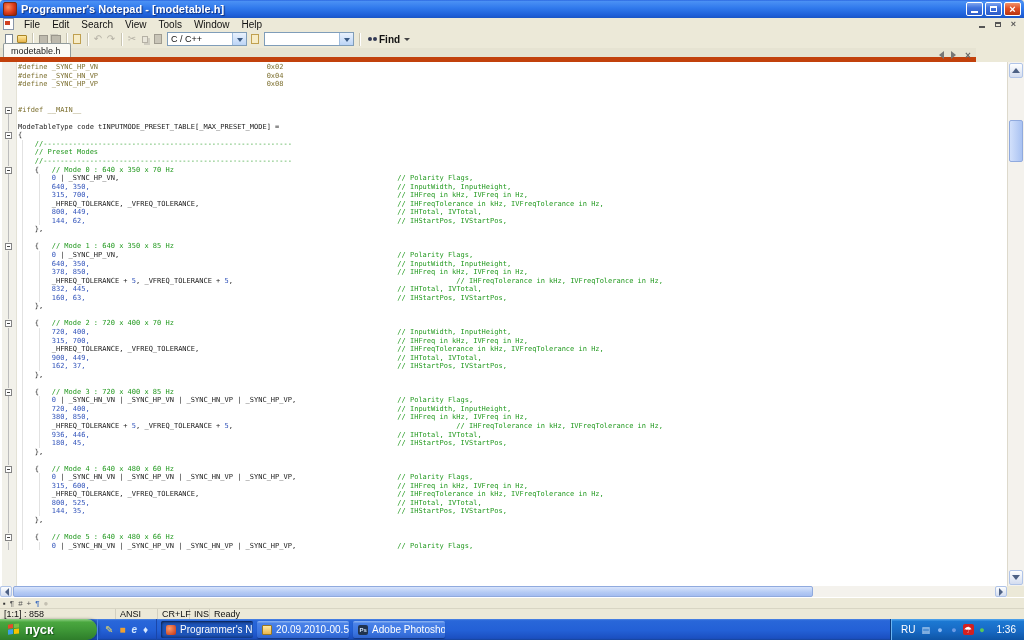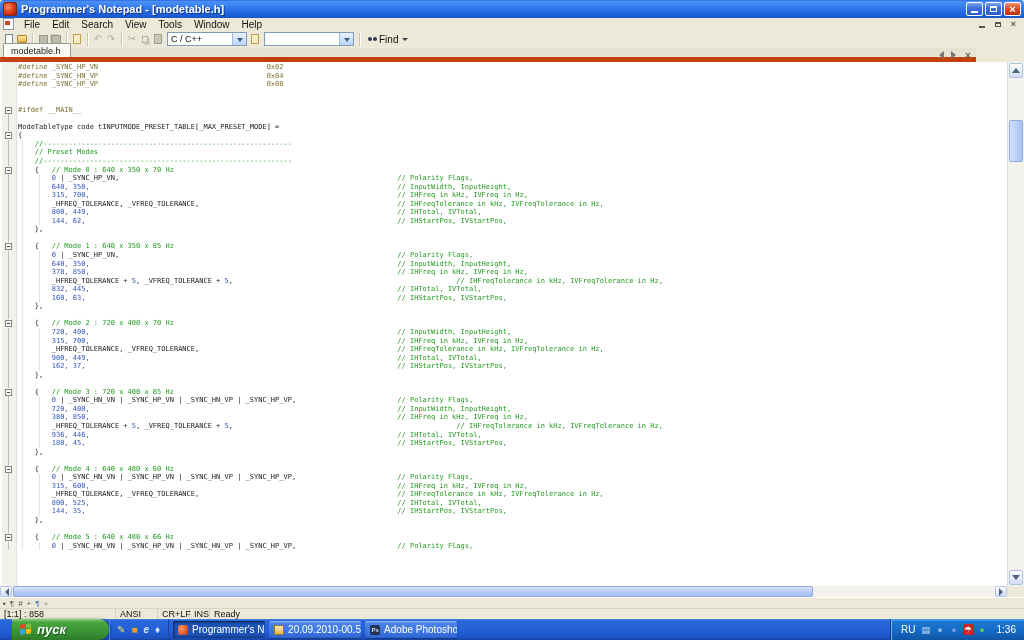--- a/index.html
+++ b/index.html
@@ -43,21 +43,21 @@
   .i-page2{width:8px;height:10px;background:#f7ecc6;border:1px solid #c0a050;box-sizing:border-box;}
   .i-undo,.i-redo,.i-cut{font-size:10px;line-height:10px;color:#b5b1a5;}
   .i-copy{width:6px;height:7px;background:#e9e6da;border:1px solid #b5b1a5;box-shadow:2px 2px 0 0 #cfccc0;box-sizing:border-box;}
   .i-paste{width:8px;height:10px;background:#c9c5b8;border:1px solid #a09c90;box-sizing:border-box;}
   .combo{height:14px;background:#fff;border:1px solid #7f9db9;display:flex;align-items:center;
     font-size:9px;color:#111;padding-left:3px;box-sizing:border-box;margin:0 2px;justify-content:space-between;}
   .combo .cbtn{margin-left:auto;width:13px;height:12px;background:linear-gradient(#eaf2fd,#bcd4f6);
     border-left:1px solid #9ebcdd;display:flex;align-items:center;justify-content:center;}
   .arr-d{width:0;height:0;border:3px solid transparent;border-top:4px solid #3a5a84;margin-top:4px;}
   .binoc{width:4px;height:4px;border-radius:50%;background:#333a55;box-shadow:5px 0 0 #333a55;margin:0 7px 0 4px;}
-  #find-label{font-size:10px;color:#111;margin-right:4px;}
+  #find-label{font-size:10px;color:#111;margin-right:4px;font-weight:bold;}
   .arr-s{width:0;height:0;border:3px solid transparent;border-top:3px solid #444;margin-top:3px;}
   
   #tabbar{position:absolute;left:0;top:48px;width:976px;height:14px;background:#e6e3d2;
     border-bottom:5px solid #c2410c;box-sizing:border-box;}
   .tab{position:absolute;left:3px;bottom:0;height:13px;background:#fbfaf5;border:1px solid #919b9c;border-bottom:none;
     border-radius:2px 2px 0 0;font-size:9px;color:#222;display:flex;align-items:center;padding:0 9px 0 7px;}
   .tabnav{position:absolute;right:3px;top:2px;display:flex;gap:4px;align-items:center;}
   .tn{width:10px;height:10px;display:flex;align-items:center;justify-content:center;}
   .tri-l{width:0;height:0;border:4px solid transparent;border-right:5px solid #777;margin-right:2px;}
   .tri-r{width:0;height:0;border:4px solid transparent;border-left:5px solid #777;margin-left:2px;}
@@ -96,23 +96,23 @@
     display:flex;align-items:center;gap:4px;padding-left:3px;box-sizing:border-box;}
   .mico{font-size:8px;line-height:9px;}
   #statusbar{position:absolute;left:0;top:608px;width:1024px;height:11px;background:#ece9d8;
     display:flex;align-items:center;font-size:9px;color:#111;border-top:1px solid #d8d5c4;box-sizing:border-box;}
   .sf{height:100%;display:flex;align-items:center;padding-left:4px;border-right:1px solid #d2cfc0;box-sizing:border-box;}
   .sf1{width:116px;} .sf2{width:42px;} .sf3{width:32px;} .sf4{width:20px;} .sf5{border-right:none;flex:1;}
   
   #taskbar{position:absolute;left:0;top:619px;width:1024px;height:21px;display:flex;align-items:center;
     background:linear-gradient(180deg,#5087e5 0%,#2967d9 8%,#2360d6 55%,#1b4fc0 92%,#164398 100%);}
   #startbtn{width:97px;height:21px;border-radius:0 10px 10px 0;display:flex;align-items:center;gap:5px;
-    padding-left:8px;box-sizing:border-box;color:#fff;font-style:italic;font-weight:bold;font-size:13px;
+    padding-left:8px;box-sizing:border-box;color:#fff;font-weight:bold;font-size:13px;
     background:linear-gradient(180deg,#8fd084 0%,#4aa73f 15%,#3d9636 55%,#2e7d2a 100%);
-    text-shadow:1px 1px 1px #14531a;box-shadow:2px 0 3px rgba(0,0,0,.35);margin-left:12px;}
+    text-shadow:1px 1px 1px #14531a;box-shadow:2px 0 3px rgba(0,0,0,.35);}
   .xpflag{width:12px;height:11px;display:grid;grid-template-columns:5px 5px;grid-template-rows:4px 5px;gap:1px;transform:skewY(-6deg);}
   .xpflag span{display:block;}
   .fr{background:#e84a2a;} .fg{background:#7bc043;} .fb2{background:#3aa0e8;} .fy{background:#f6c200;}
   #quicklaunch{display:flex;align-items:center;gap:6px;padding:0 8px;height:21px;border-right:1px solid #1a46a8;box-shadow:1px 0 0 #4f86e8 inset;}
   .ql{font-size:10px;line-height:11px;}
   .task{width:92px;height:17px;border-radius:2px;margin-left:4px;display:flex;align-items:center;gap:4px;
     padding:0 5px;box-sizing:border-box;font-size:10px;color:#fff;white-space:nowrap;overflow:hidden;
     background:linear-gradient(180deg,#8db5f2 0%,#4a82e8 15%,#3a74e0 70%,#2e62cc 100%);box-shadow:0 1px 1px rgba(0,0,0,.3);}
   .task.active{background:linear-gradient(180deg,#16449c 0%,#1d54b8 25%,#1d54b8 80%,#123a88 100%);box-shadow:inset 1px 1px 2px rgba(0,0,0,.5);}
   .ticon{width:10px;height:10px;flex:0 0 auto;border-radius:2px;display:flex;align-items:center;justify-content:center;font-size:6px;font-weight:bold;}

